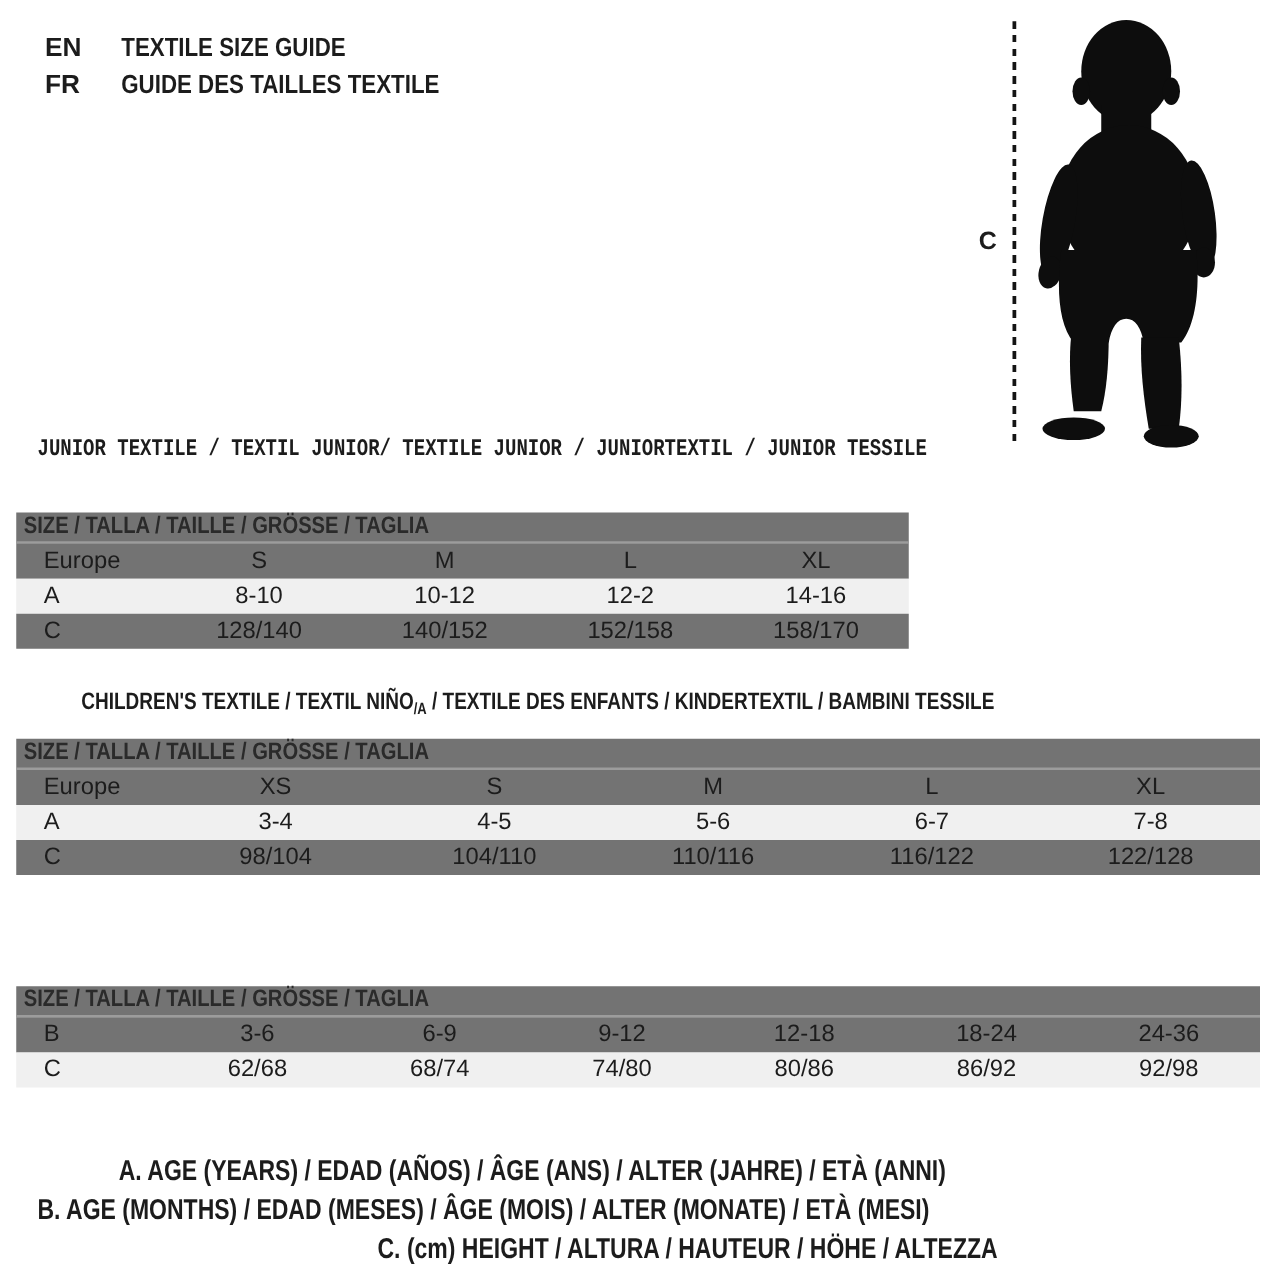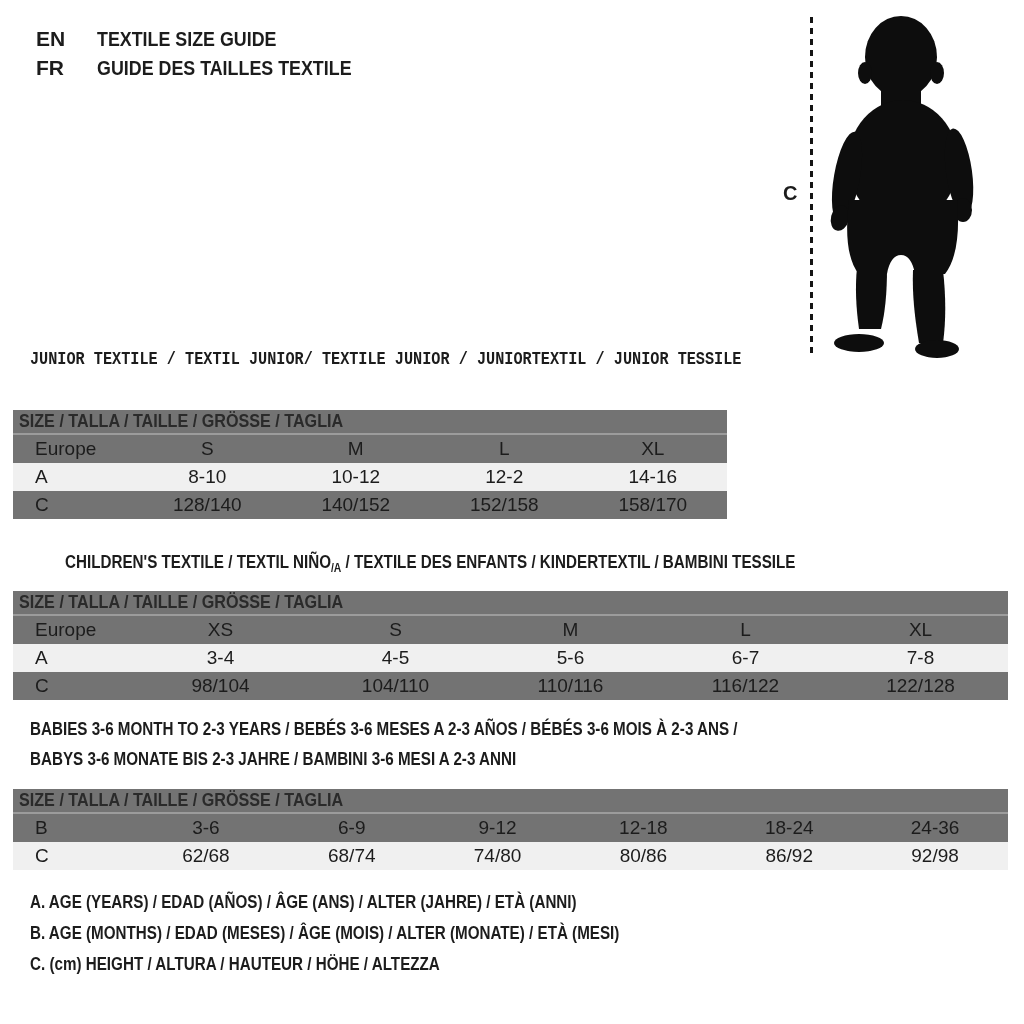--- a/index.html
+++ b/index.html
@@ -42,21 +42,21 @@
     height:25px;background:#737373;border-bottom:2px solid #9c9c9c;
     display:flex;align-items:flex-start;padding-left:6px;box-sizing:border-box;
     font-weight:bold;font-size:19px;color:#2a2a2a;
   }
   .trow{display:flex;align-items:center;height:28px;font-size:19px;background:#737373;}
   .trow.shade{background:#f0f0f0;}
   .tlabel{flex:0 0 120px;width:120px;padding-left:22px;box-sizing:border-box;}
   .tcell{flex:1;text-align:center;}
 
   
-  .footnotes{position:absolute;left:30px;top:886px;font-weight:bold;font-size:19px;line-height:31px;}
+  .footnotes{position:absolute;left:30px;top:921px;font-weight:bold;font-size:23px;line-height:31px;text-align:right;}
 </style>
 </head>
 <body>
 
 <div class="page">
 
   <div class="lang-block">
     <div class="lang-row">
       <span class="lang-code">EN</span>
       <span class="cond85">TEXTILE SIZE GUIDE</span>
@@ -144,24 +144,20 @@
       <div class="trow">
         <div class="tlabel">C</div>
         <div class="tcell">98/104</div>
         <div class="tcell">104/110</div>
         <div class="tcell">110/116</div>
         <div class="tcell">116/122</div>
         <div class="tcell">122/128</div>
       </div>
     </div>
 
-  <div class="sec-head" id="head-babies">
-    <div><span class="cond">BABIES 3-6 MONTH TO 2-3 YEARS / BEBÉS 3-6 MESES A 2-3 AÑOS / BÉBÉS 3-6 MOIS À 2-3 ANS /</span></div>
-    <div><span class="cond">BABYS 3-6 MONATE BIS 2-3 JAHRE / BAMBINI 3-6 MESI A 2-3 ANNI</span></div>
-  </div>
   <div class="gtable" id="tbl-babies">
     <div class="banner">
       <span class="cond85">SIZE / TALLA / TAILLE / GRÖSSE / TAGLIA</span>
     </div>
   <div class="trow">
         <div class="tlabel">B</div>
         <div class="tcell">3-6</div>
         <div class="tcell">6-9</div>
         <div class="tcell">9-12</div>
         <div class="tcell">12-18</div>

